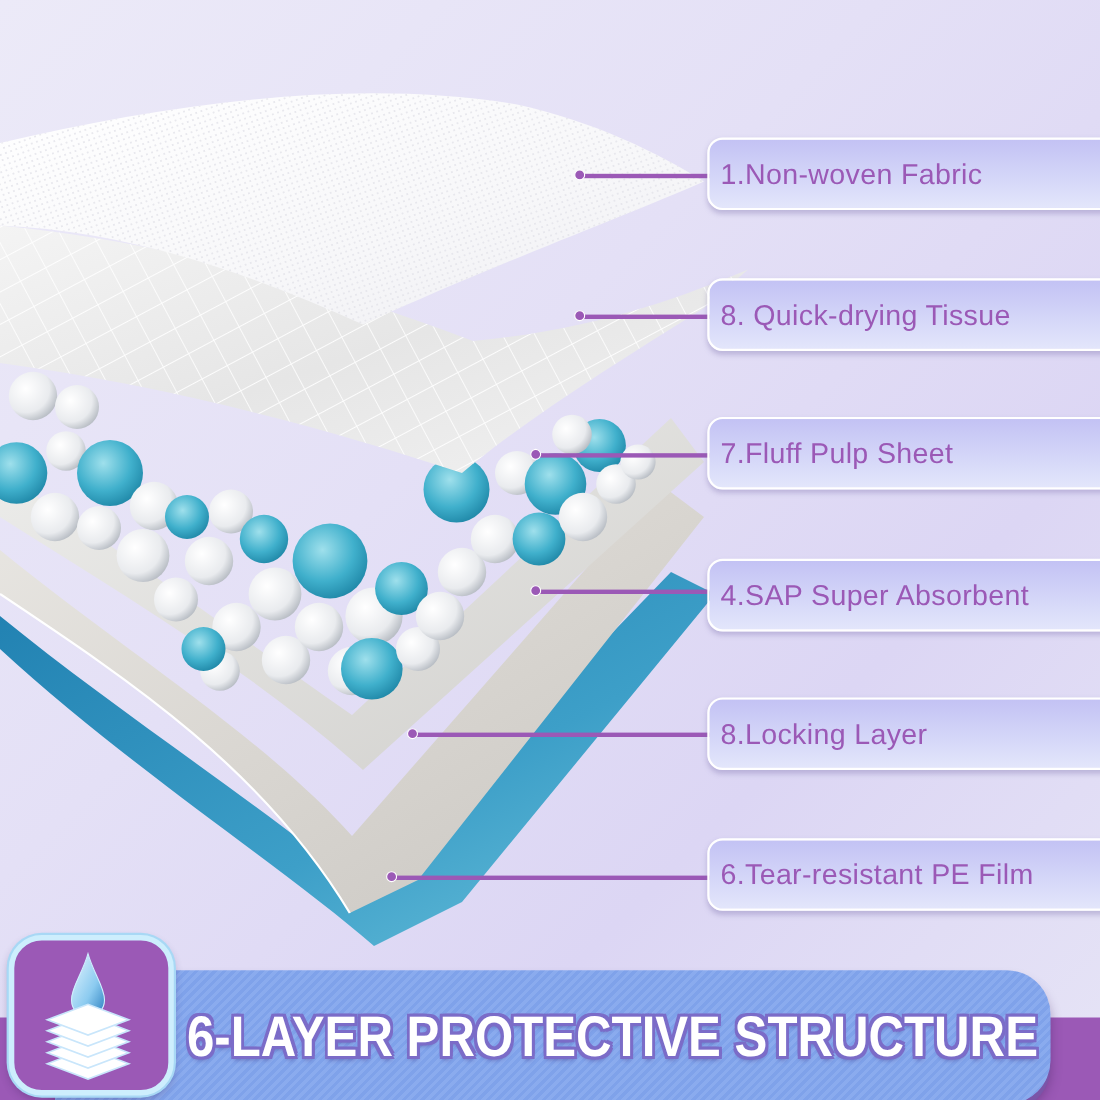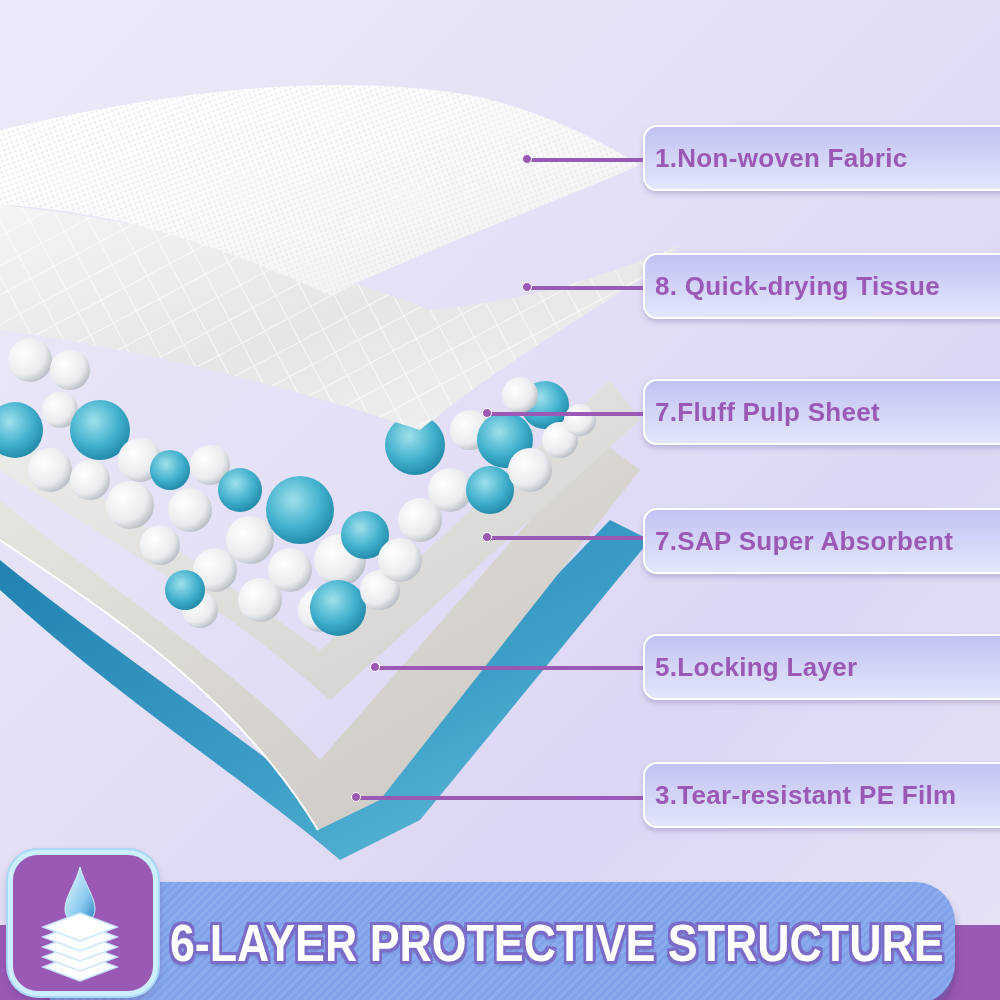--- a/index.html
+++ b/index.html
@@ -15,21 +15,21 @@
     position: absolute; left: 643px; width: 380px; height: 66px;
     border-radius: 14px;
     background: linear-gradient(180deg, #c3c2f4 0%, #d4d6f8 55%, #e3e6fb 100%);
     border: 2px solid #ffffff;
     box-shadow: 0 3px 5px rgba(120, 110, 170, 0.35);
     box-sizing: border-box;
     display: flex; align-items: center;
     padding-left: 10px;
   }
   .callout-label {
-    color: #9b59b6; font-weight: bold; font-size: 26px; white-space: nowrap;
+    color: #9b59b6; font-weight: normal; font-size: 26px; white-space: nowrap;
     letter-spacing: 0.3px;
   }
   .leader {
     position: absolute; height: 4px; background: #9b59b6;
   }
   .leader-dot {
     position: absolute; width: 8px; height: 8px; border-radius: 50%;
     background: #9b59b6; border: 1.5px solid #fff; box-sizing: content-box;
   }
 
@@ -191,27 +191,27 @@
   <div class="callout" style="top:125px;">
     <span class="callout-label">1.Non-woven Fabric</span>
   </div>
   <div class="callout" style="top:253px;">
     <span class="callout-label">8. Quick-drying Tissue</span>
   </div>
   <div class="callout" style="top:379px;">
     <span class="callout-label">7.Fluff Pulp Sheet</span>
   </div>
   <div class="callout" style="top:508px;">
-    <span class="callout-label">7.SAP Super Absorbent</span>
+    <span class="callout-label">4.SAP Super Absorbent</span>
   </div>
   <div class="callout" style="top:634px;">
-    <span class="callout-label">5.Locking Layer</span>
+    <span class="callout-label">8.Locking Layer</span>
   </div>
   <div class="callout" style="top:762px;">
-    <span class="callout-label">3.Tear-resistant PE Film</span>
+    <span class="callout-label">6.Tear-resistant PE Film</span>
   </div>
 
   <div class="bottom-band"></div>
   <div class="title-pill">
     <span class="title-text">6-LAYER PROTECTIVE STRUCTURE</span>
   </div>
   <div class="icon-box">
     <svg width="140" height="136" viewBox="0 0 140 136">
       <defs>
         <linearGradient id="dropGrad" x1="0" y1="0" x2="1" y2="1">

